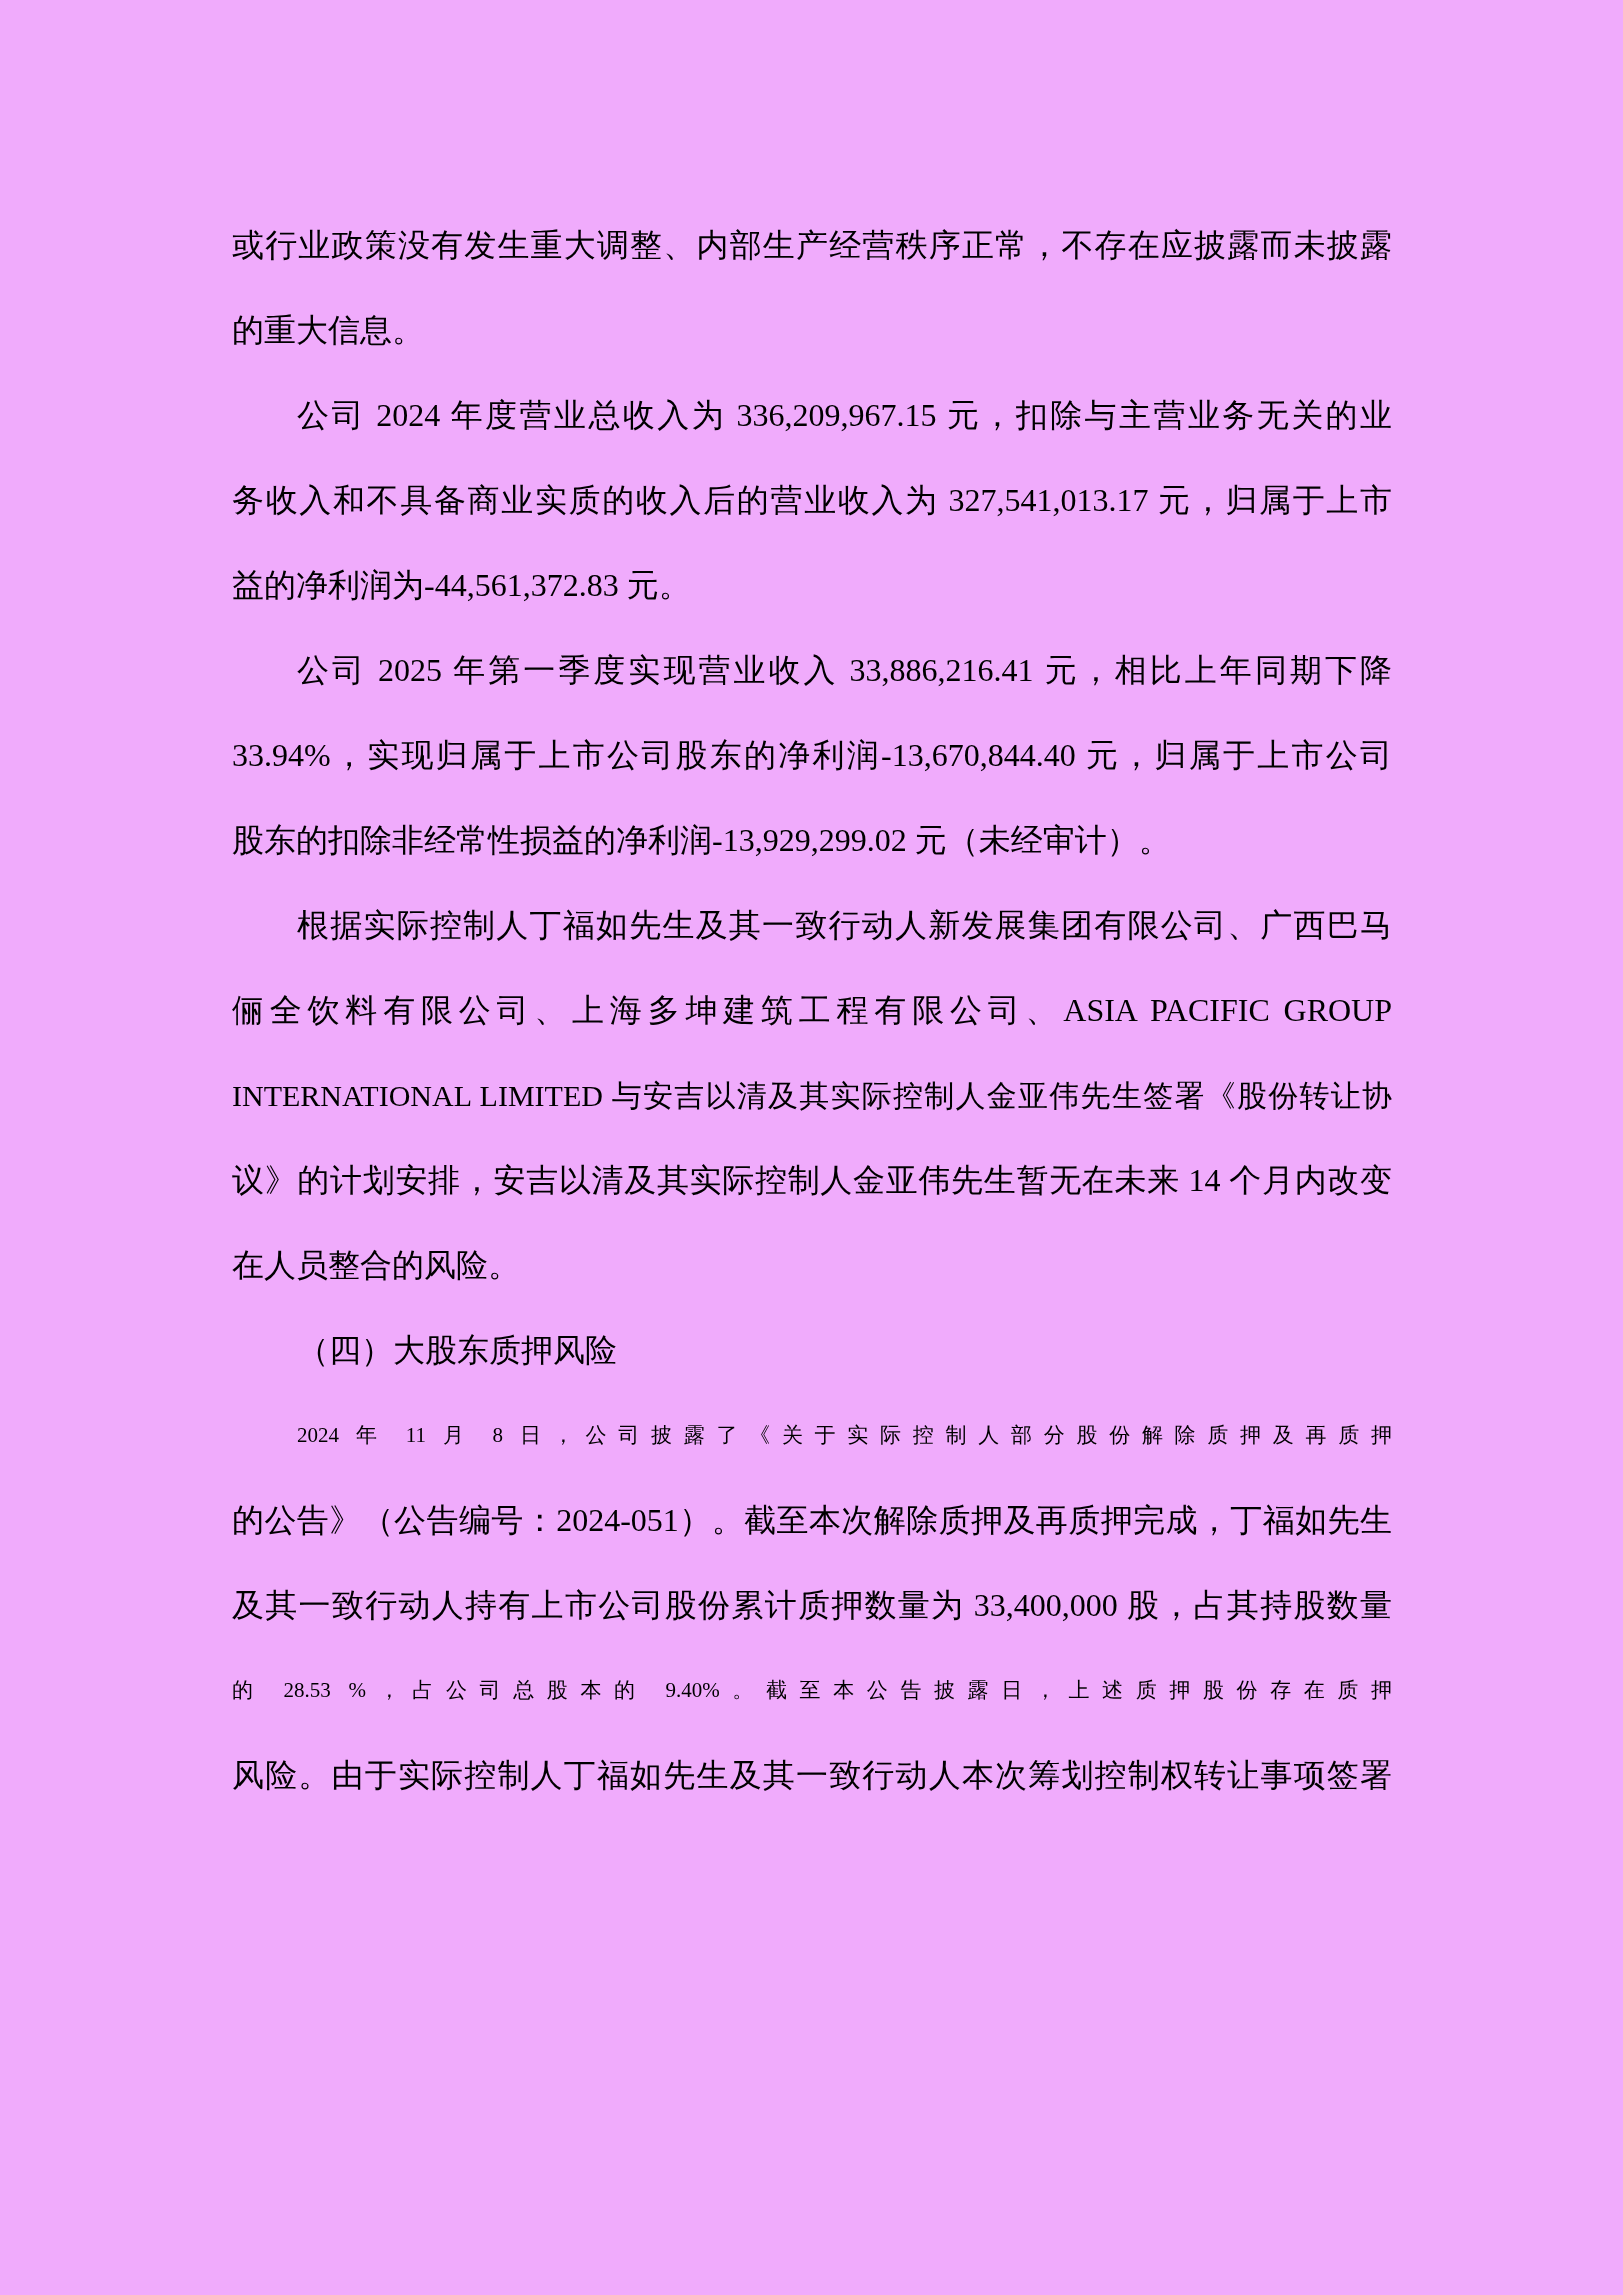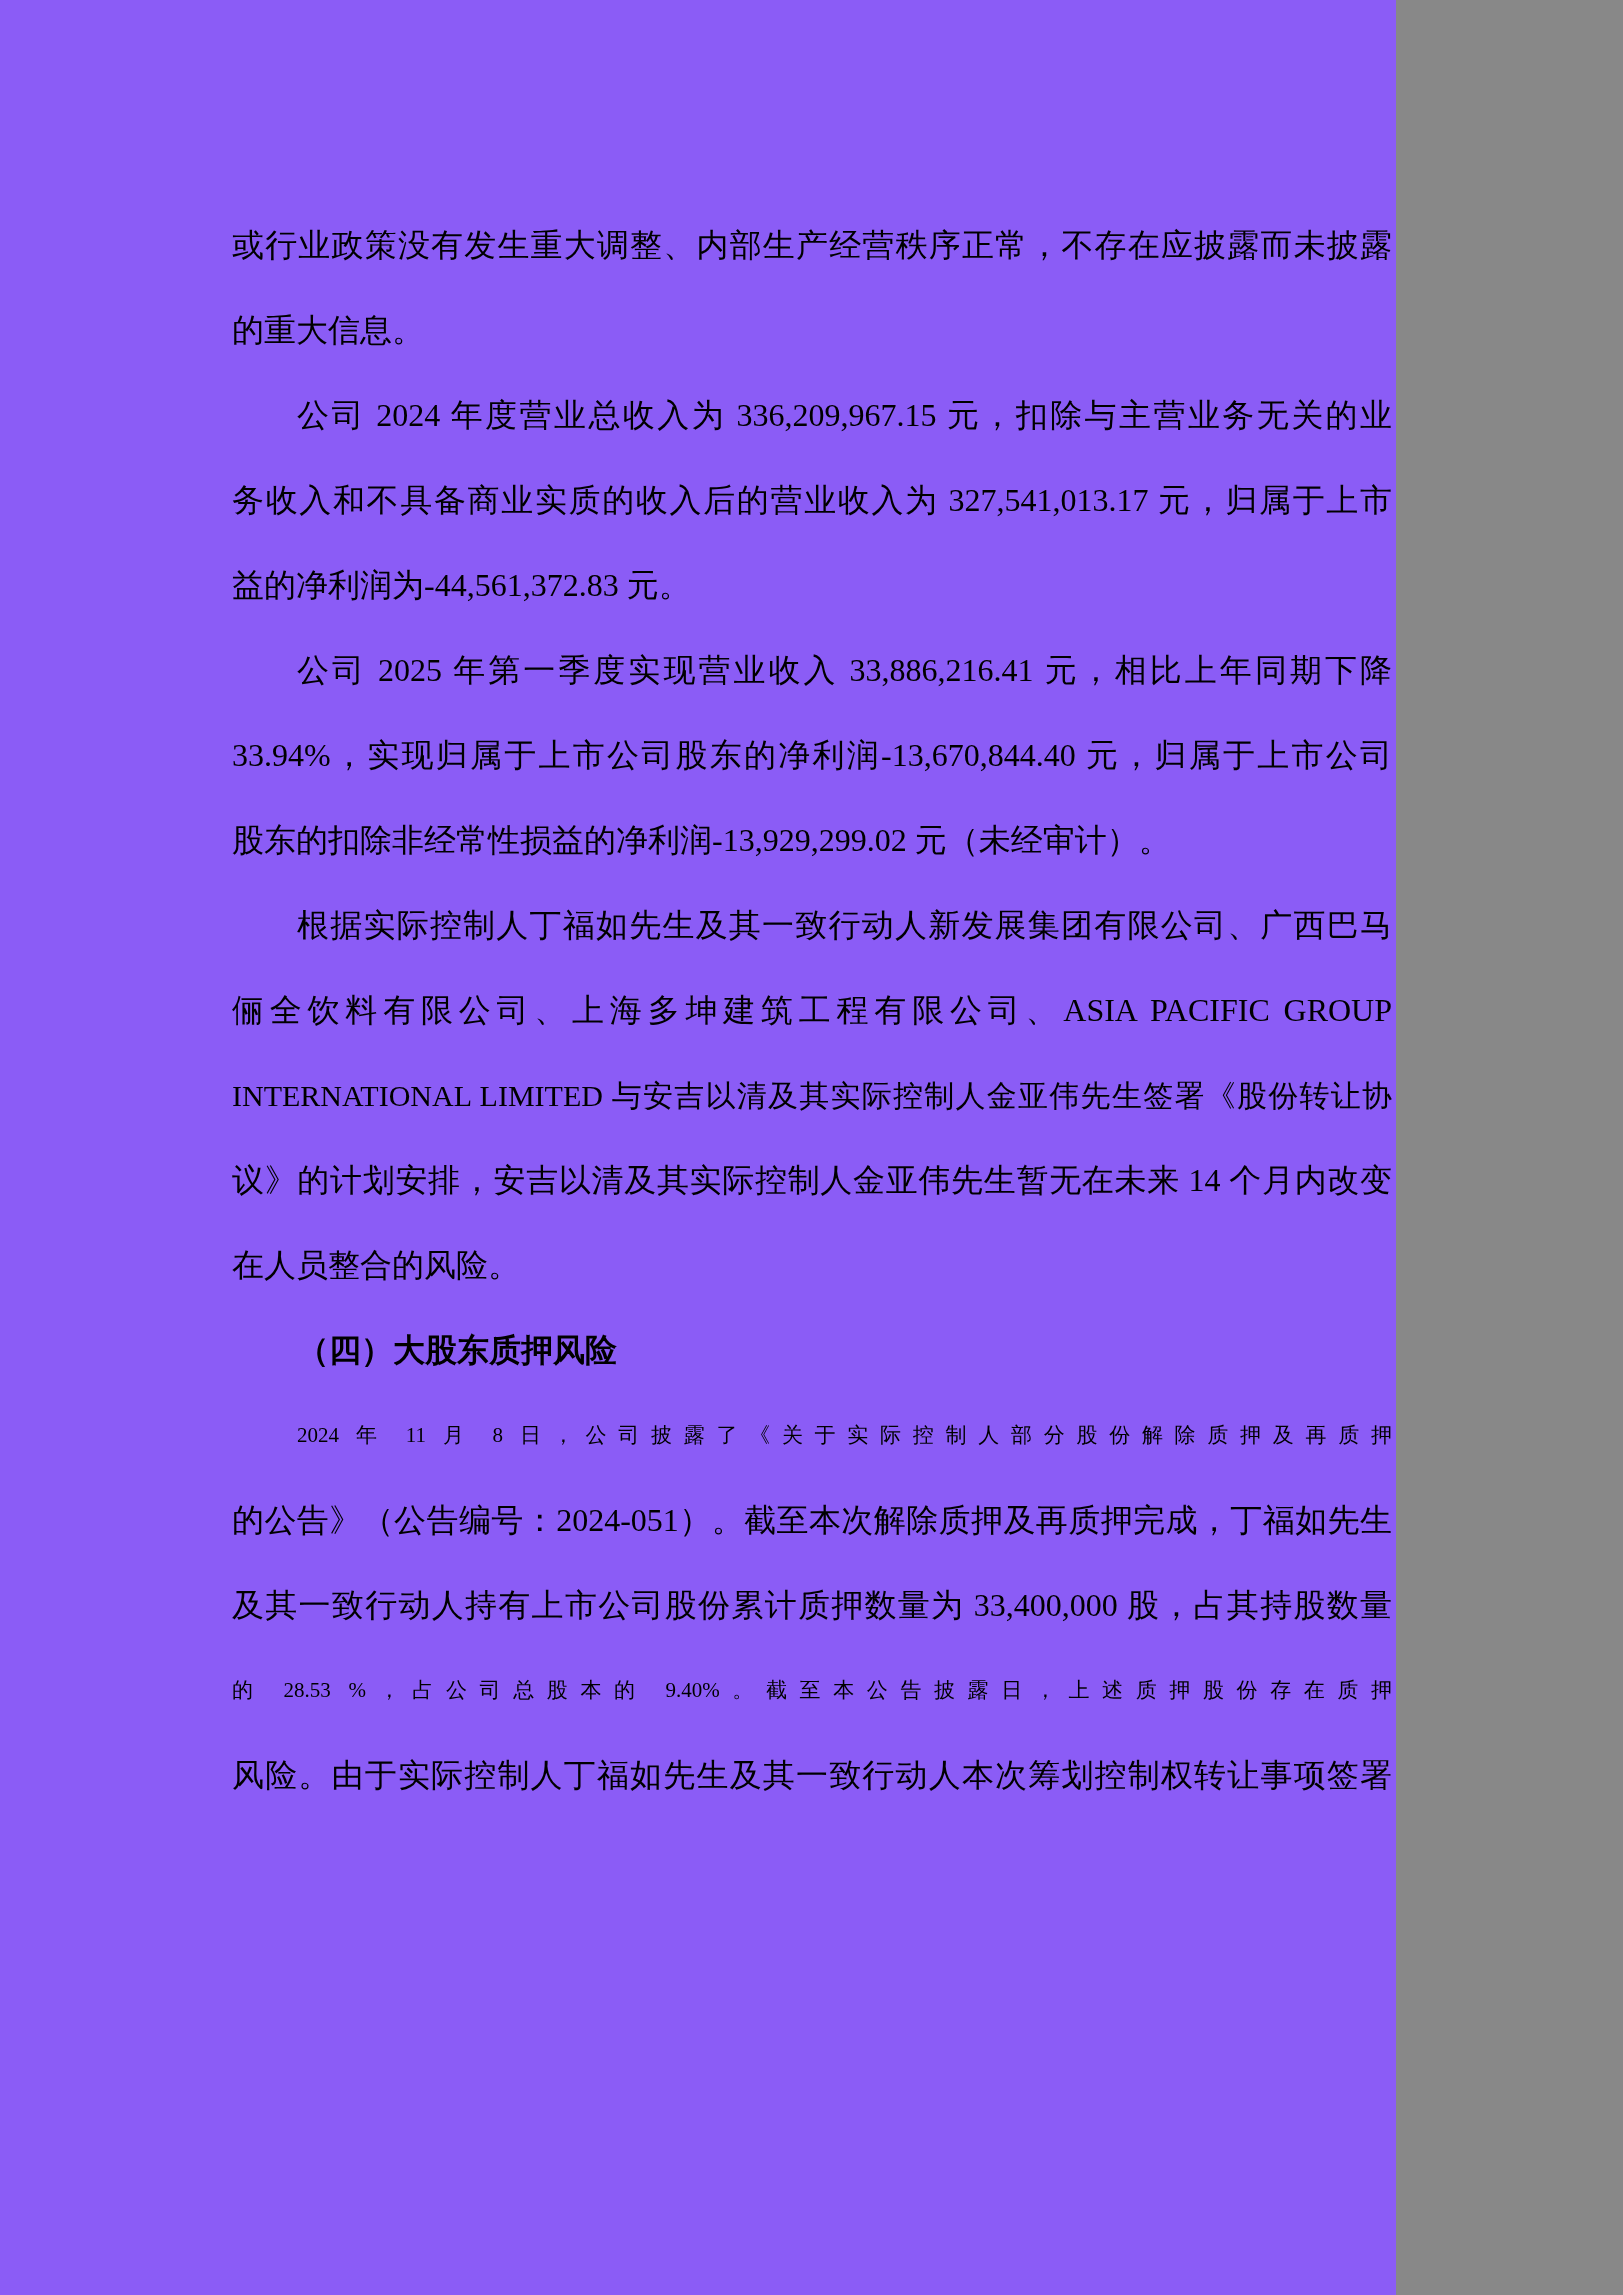--- a/index.html
+++ b/index.html
@@ -2,23 +2,23 @@
 <html style="font-size:10.5px"><head>
 <meta charset="utf-8">
 <style>
   html, body {
     margin: 0;
     padding: 0;
     background: #888;
   }
   .page {
     position: relative;
-    width: 1396px;
+    width: 1623px;
     height: 2295px;
-    background: #8b5cf6;
+    background: #f0abfc;
     font-family: "Liberation Serif", "DejaVu Serif", serif;
     color: #000000;
     overflow: hidden;
   }
   .content {
     position: absolute;
     left: 232px;
     top: 203px;
     width: 1160px;
   }
@@ -31,21 +31,21 @@
   }
   
   .j {
     text-align-last: justify;
   }
   
   .ind {
     text-indent: 65px;
   }
   .heading {
-    font-weight: bold;
+    font-weight: normal;
   }
   
   .sm1 { font-size: 30px; }
   .sm2 { font-size: 21px; }
 </style>
 </head>
 <body>
 
 <div class="page">
   <div class="content">

